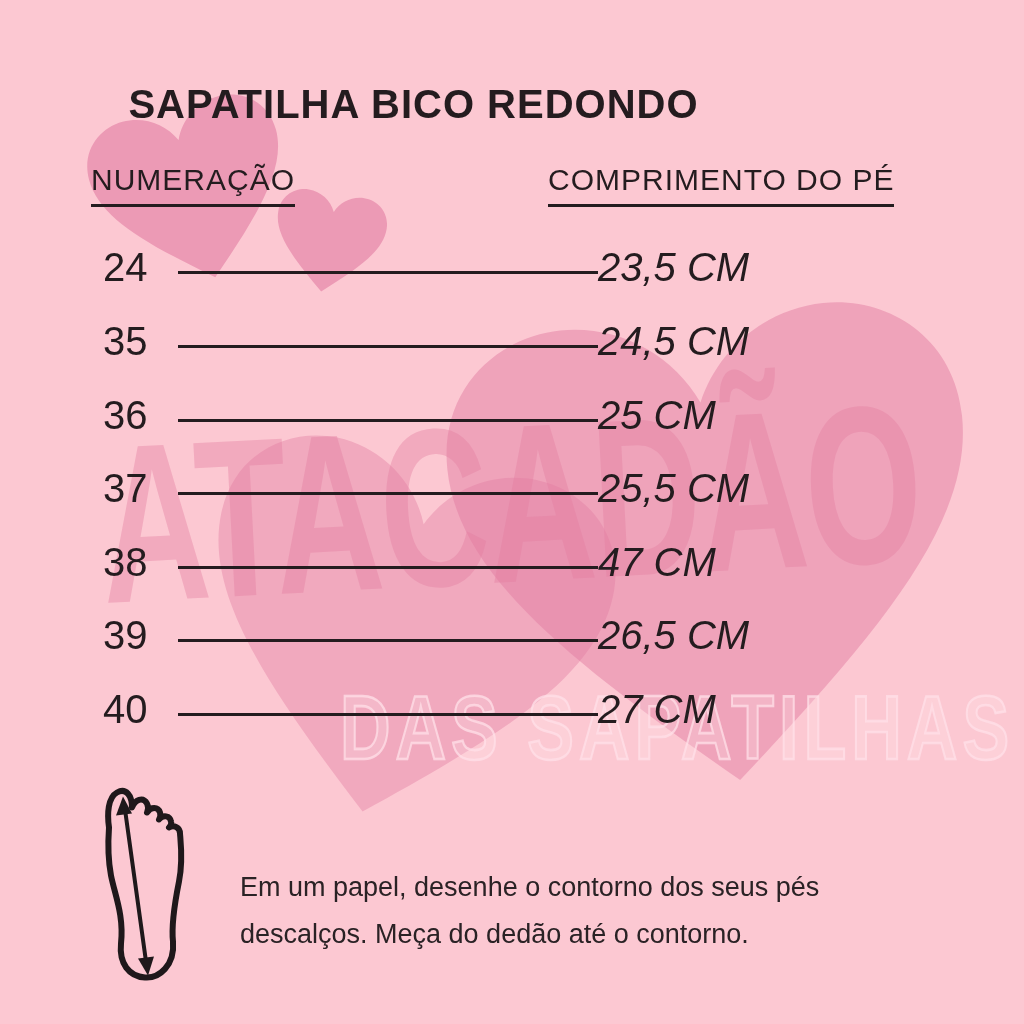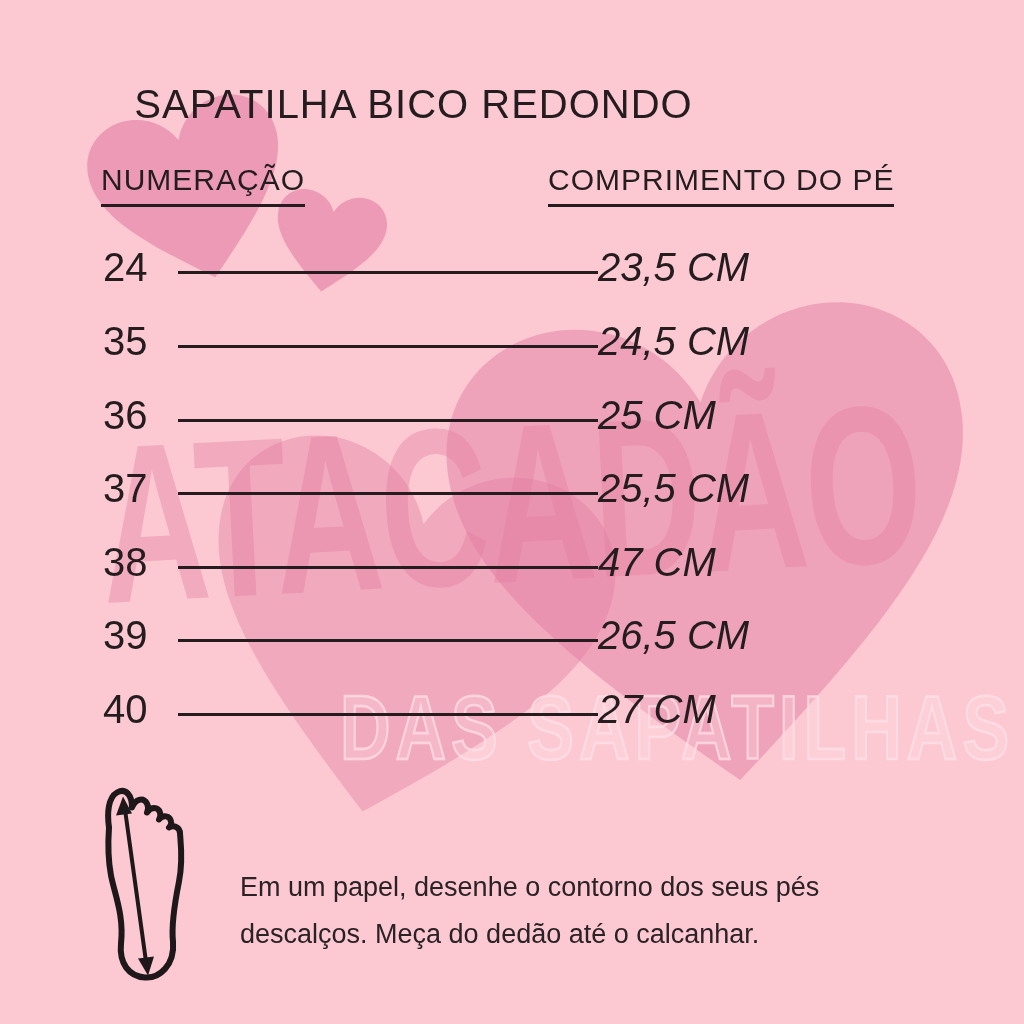--- a/index.html
+++ b/index.html
@@ -30,29 +30,29 @@
     position:absolute;left:340px;top:676px;width:620px;
     font-size:70px;font-weight:bold;letter-spacing:5px;text-align:center;
     color:rgba(255,230,236,.25);
     -webkit-text-stroke:2px rgba(255,224,232,.75);
     transform:scaleY(1.3);transform-origin:top center;
     white-space:nowrap;
   }
   
   .title{
     position:absolute;z-index:1;left:0;top:82px;width:827px;margin:0;
-    text-align:center;font-size:40px;font-weight:normal;letter-spacing:1px;
+    text-align:center;font-size:40px;font-weight:bold;letter-spacing:1px;
   }
   .col-hdr{
     position:absolute;z-index:1;top:163px;
     font-size:30px;letter-spacing:1px;
     padding-bottom:7px;border-bottom:3px solid #241c1f;
     white-space:nowrap;
   }
-  .hdr1{left:101px;}
+  .hdr1{left:91px;}
   .hdr2{left:548px;text-align:right;}
   .size-cell{
     position:absolute;z-index:1;left:103px;
     font-size:40px;line-height:48px;
   }
   .row-line{
     position:absolute;z-index:1;left:178px;width:420px;height:3px;
     background:#241c1f;
   }
   .len-cell{
@@ -149,16 +149,16 @@
         C29 132 20 112 16 92
         C13 76 13 58 14 44 Z"></path>
       <line x1="30" y1="26" x2="51" y2="178" stroke-width="4"></line>
       <polygon points="28,13 21,32 37,30" fill="#1f181b" stroke="none"></polygon>
       <polygon points="53,192 43,175 59,173" fill="#1f181b" stroke="none"></polygon>
     </svg>
   </div>
 
   <div class="instructions">
     <div>Em um papel, desenhe o contorno dos seus pés</div>
-    <div>descalços. Meça do dedão até o calcanhar.</div>
+    <div>descalços. Meça do dedão até o contorno.</div>
   </div>
 
 </div>
 
 </body></html>

